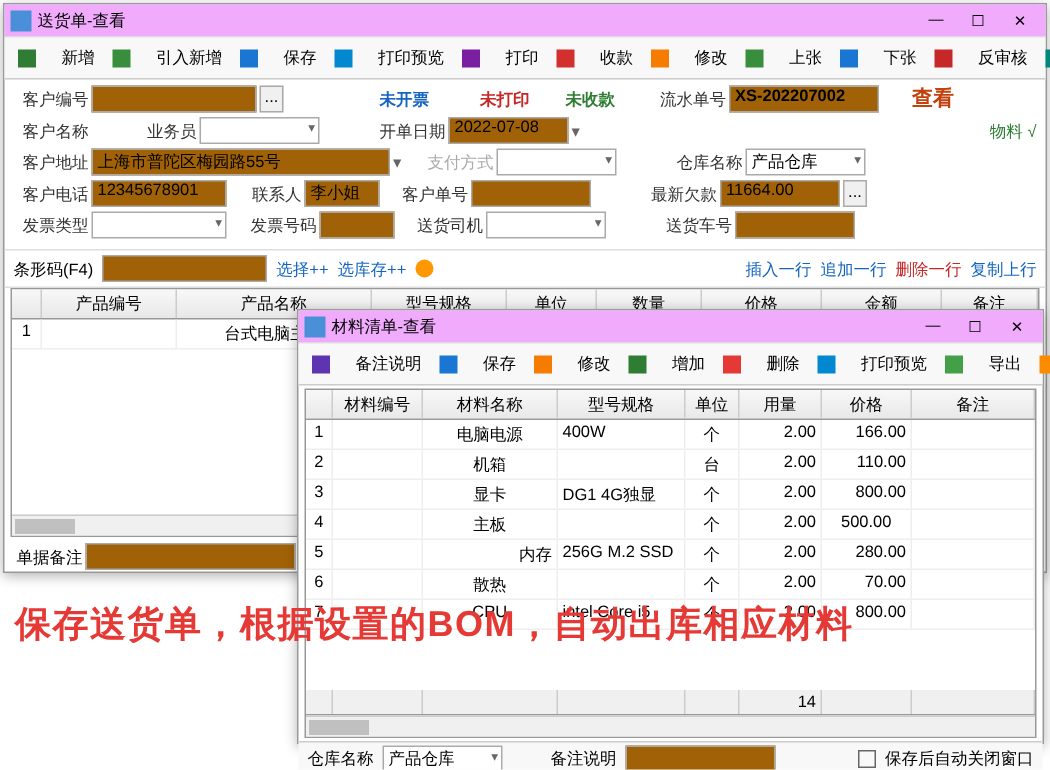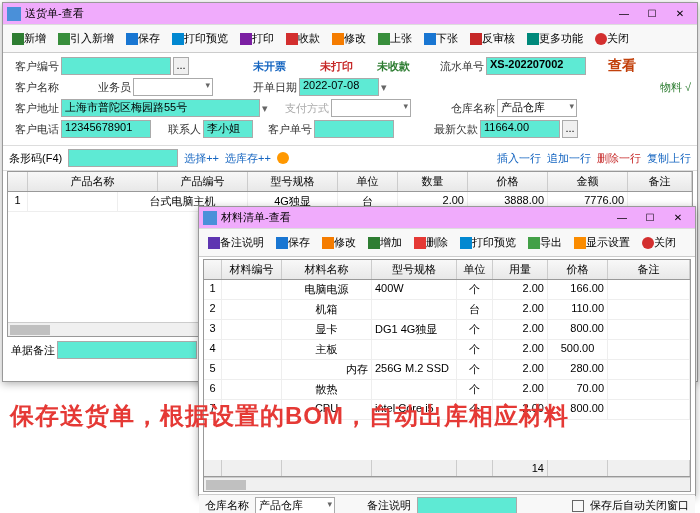--- a/index.html
+++ b/index.html
@@ -4,42 +4,42 @@
 <style>
 *{box-sizing:border-box;margin:0;padding:0;font-family:"Microsoft YaHei",SimSun,sans-serif;font-size:11px}
 body{background:#fff;width:700px;height:513px;position:relative;overflow:hidden}
 .window{position:absolute;background:#fff;border:1px solid #999;box-shadow:0 2px 8px rgba(0,0,0,0.3)}
 .titlebar{height:22px;background:#f0abfc;display:flex;align-items:center;padding:0 4px;border-bottom:1px solid #ddd}
 .titlebar .ticon{width:14px;height:14px;background:#4a90d9;margin-right:4px}
 .titlebar .ttext{flex:1;font-size:11px}
 .wctrl{display:flex;gap:2px}
 .wctrl span{width:26px;height:18px;display:flex;align-items:center;justify-content:center;font-size:10px;cursor:pointer}
 .toolbar{height:28px;display:flex;align-items:center;padding:2px 4px;gap:2px;border-bottom:1px solid #ccc;background:#f8f8f8}
-.tbtn{display:flex;align-items:center;gap:0;padding:2px 5px;cursor:pointer;white-space:nowrap}
+.tbtn{display:flex;align-items:center;gap:17px;padding:2px 5px;cursor:pointer;white-space:nowrap}
 .ticon2{width:12px;height:12px;display:inline-block}
 .ic-plus{background:#2e7d32}
 .ic-import{background:#388e3c}
 .ic-save{background:#1976d2}
 .ic-preview{background:#0288d1}
 .ic-print{background:#7b1fa2}
 .ic-money{background:#d32f2f}
 .ic-edit{background:#f57c00}
 .ic-up{background:#388e3c}
 .ic-down{background:#1976d2}
 .ic-review{background:#c62828}
 .ic-more{background:#00897b}
 .ic-close{background:#d32f2f;border-radius:50%}
 .ic-calc{background:#5e35b1}
 .ic-del{background:#e53935}
 .ic-export{background:#43a047}
 .ic-disp{background:#fb8c00}
 .form{padding:4px 6px}
 .frow{display:flex;align-items:center;margin-bottom:3px;gap:2px}
 .flbl{width:50px;text-align:right;color:#333;white-space:nowrap}
-.finp{border:1px solid #aaa;height:18px;padding:0 3px;background:#5eead4}
+.finp{border:1px solid #aaa;height:18px;padding:0 3px;background:#a16207}
 .fsel{border:1px solid #aaa;height:18px;background:#fff;position:relative}
 .fsel::after{content:"▾";position:absolute;right:2px;top:1px;font-size:9px;color:#666}
 .dots{width:16px;height:18px;border:1px solid #aaa;background:#f0f0f0;text-align:center;line-height:14px;cursor:pointer}
 .status-green{color:#2e7d32;font-weight:bold}
 .status-blue{color:#1565c0;font-weight:bold}
 .status-red{color:#c62828;font-weight:bold}
 .biglbl{color:#c2410c;font-size:14px;font-weight:bold}
 .linkblue{color:#1565c0;cursor:pointer}
 .linkred{color:#c62828;cursor:pointer}
 .barcode-row{display:flex;align-items:center;padding:3px 6px;gap:6px;border-top:1px solid #ddd;border-bottom:1px solid #ddd}
@@ -165,40 +165,53 @@
       <span class="flbl" style="width:36px">联系人</span>
       <div class="finp" style="width:50px">李小姐</div>
       <span style="width:5px"></span>
       <span class="flbl">客户单号</span>
       <div class="finp" style="width:80px"></div>
       <span style="width:30px"></span>
       <span class="flbl">最新欠款</span>
       <div class="finp" style="width:80px">11664.00</div>
       <div class="dots">...</div>
     </div>
+    <div class="frow">
+      <span class="flbl">发票类型</span>
+      <div class="fsel" style="width:90px"></div>
+      <span style="width:10px"></span>
+      <span class="flbl" style="width:46px">发票号码</span>
+      <div class="finp" style="width:50px"></div>
+      <span style="width:5px"></span>
+      <span class="flbl">送货司机</span>
+      <div class="fsel" style="width:80px"></div>
+      <span style="width:30px"></span>
+      <span class="flbl">送货车号</span>
+      <div class="finp" style="width:80px"></div>
+    </div>
   </div>
 
   <div class="barcode-row">
     <span>条形码(F4)</span>
     <div class="finp" style="width:110px"></div>
     <span class="linkblue">选择++</span>
     <span class="linkblue">选库存++</span>
     <span class="ticon2" style="background:#ff9800;border-radius:50%"></span>
     <span style="flex:1"></span>
     <span class="linkblue">插入一行</span>
     <span class="linkblue">追加一行</span>
     <span class="linkred">删除一行</span>
     <span class="linkblue">复制上行</span>
   </div>
 
   <div class="grid" style="margin:0 4px">
     <div class="ghdr">
       <div style="width:20px"></div>
+      <div style="width:90px">产品编号</div>
       <div style="width:130px">产品名称</div>
-      <div style="width:90px">产品编号</div>
       <div style="width:90px">型号规格</div>
       <div style="width:60px">单位</div>
       <div style="width:70px">数量</div>
       <div style="width:80px">价格</div>
       <div style="width:80px">金额</div>
       <div style="flex:1">备注</div>
     </div>
     <div class="grow">
       <div style="width:20px;text-align:center">1</div>
       <div style="width:90px"></div>

